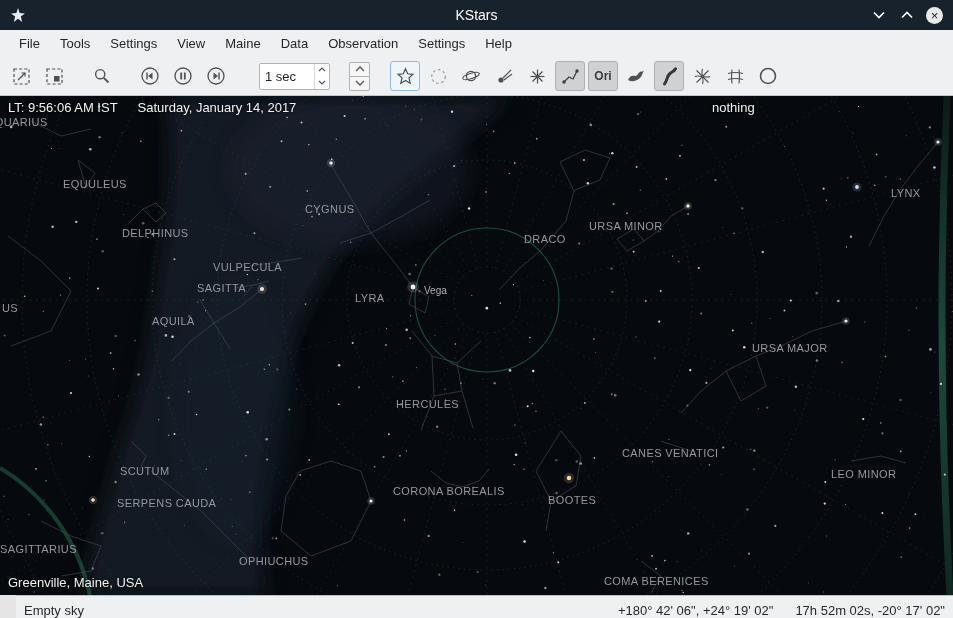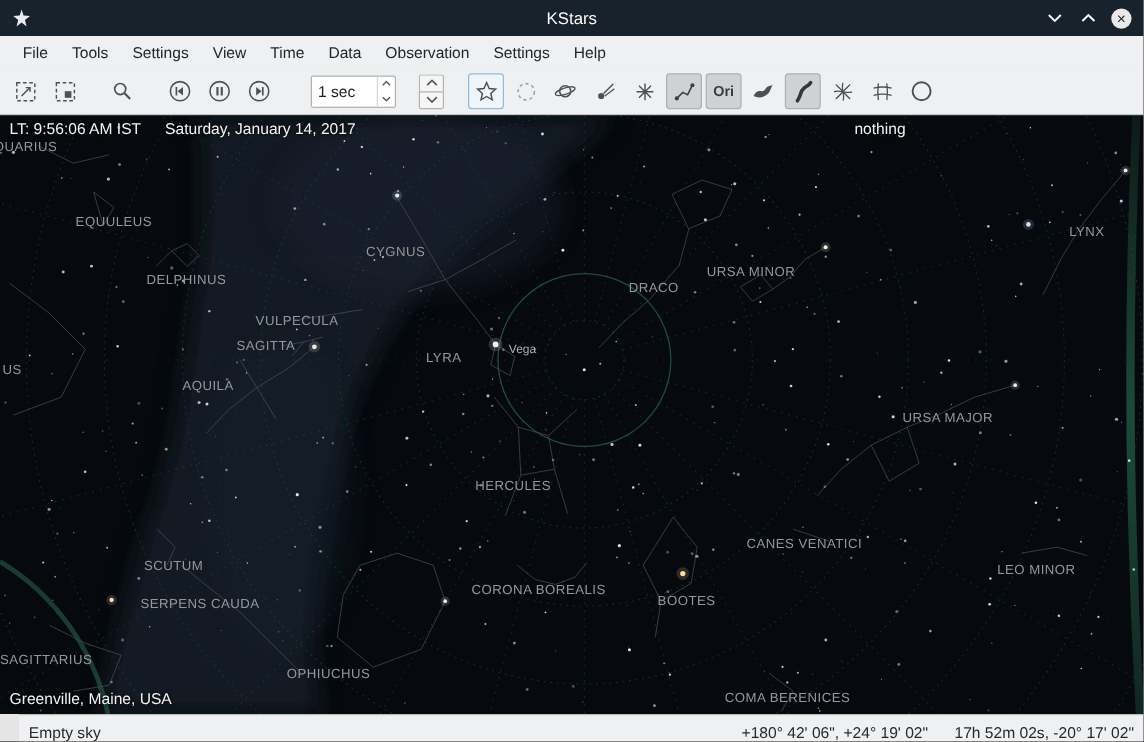--- a/index.html
+++ b/index.html
@@ -68,21 +68,21 @@
       </span>
       <span class="close-circle">×</span>
     </span>
   </div>
 
   <div class="menubar">
     <span class="menu-item">File</span>
     <span class="menu-item">Tools</span>
     <span class="menu-item">Settings</span>
     <span class="menu-item">View</span>
-    <span class="menu-item">Time</span>
+    <span class="menu-item">Maine</span>
     <span class="menu-item">Data</span>
     <span class="menu-item">Observation</span>
     <span class="menu-item">Settings</span>
     <span class="menu-item">Help</span>
   </div>
 
   <div class="toolbar">
     <button class="tbtn">
       <span>
           <svg width="19" height="19" viewBox="0 0 19 19">

